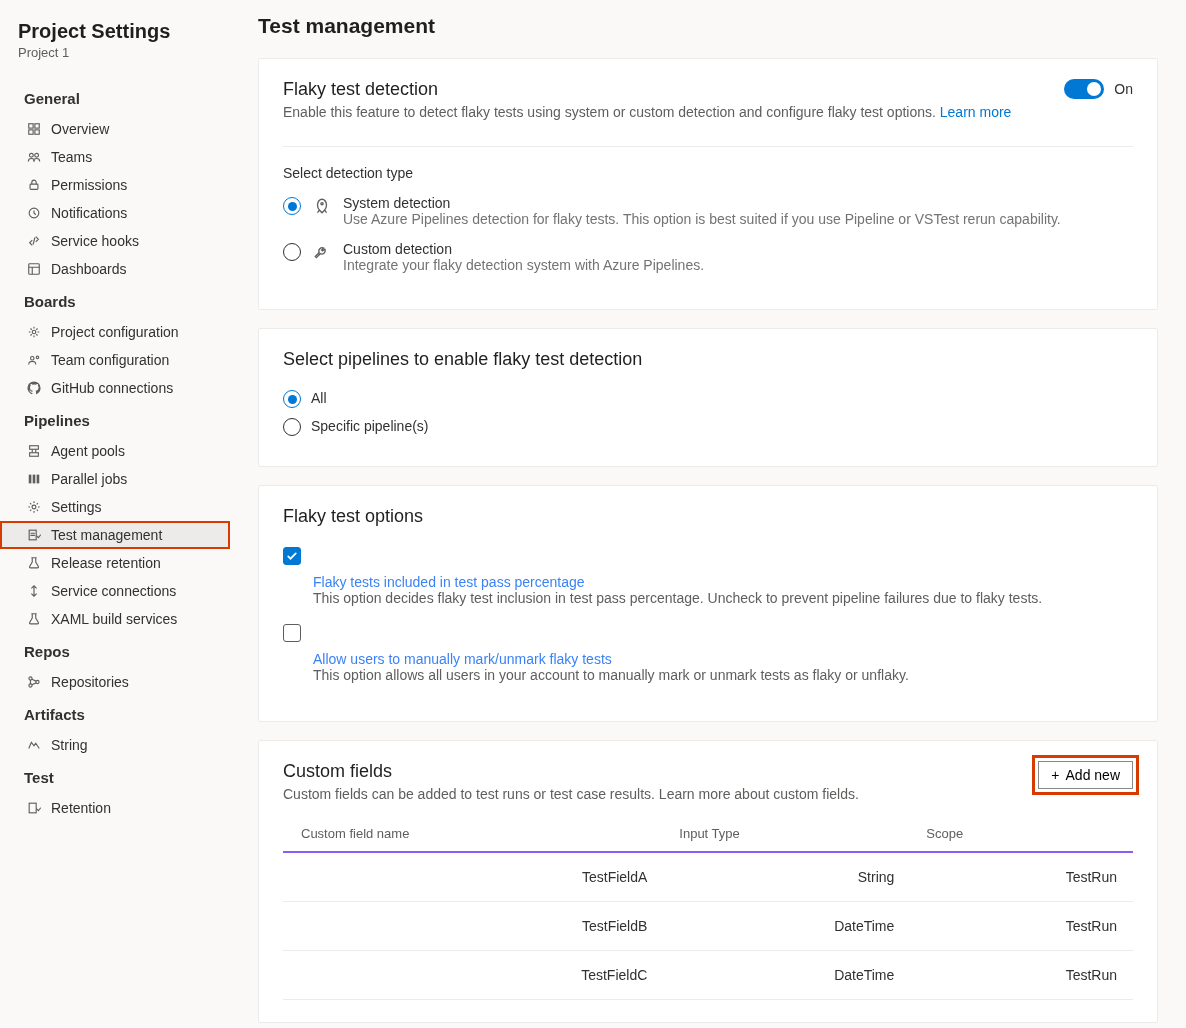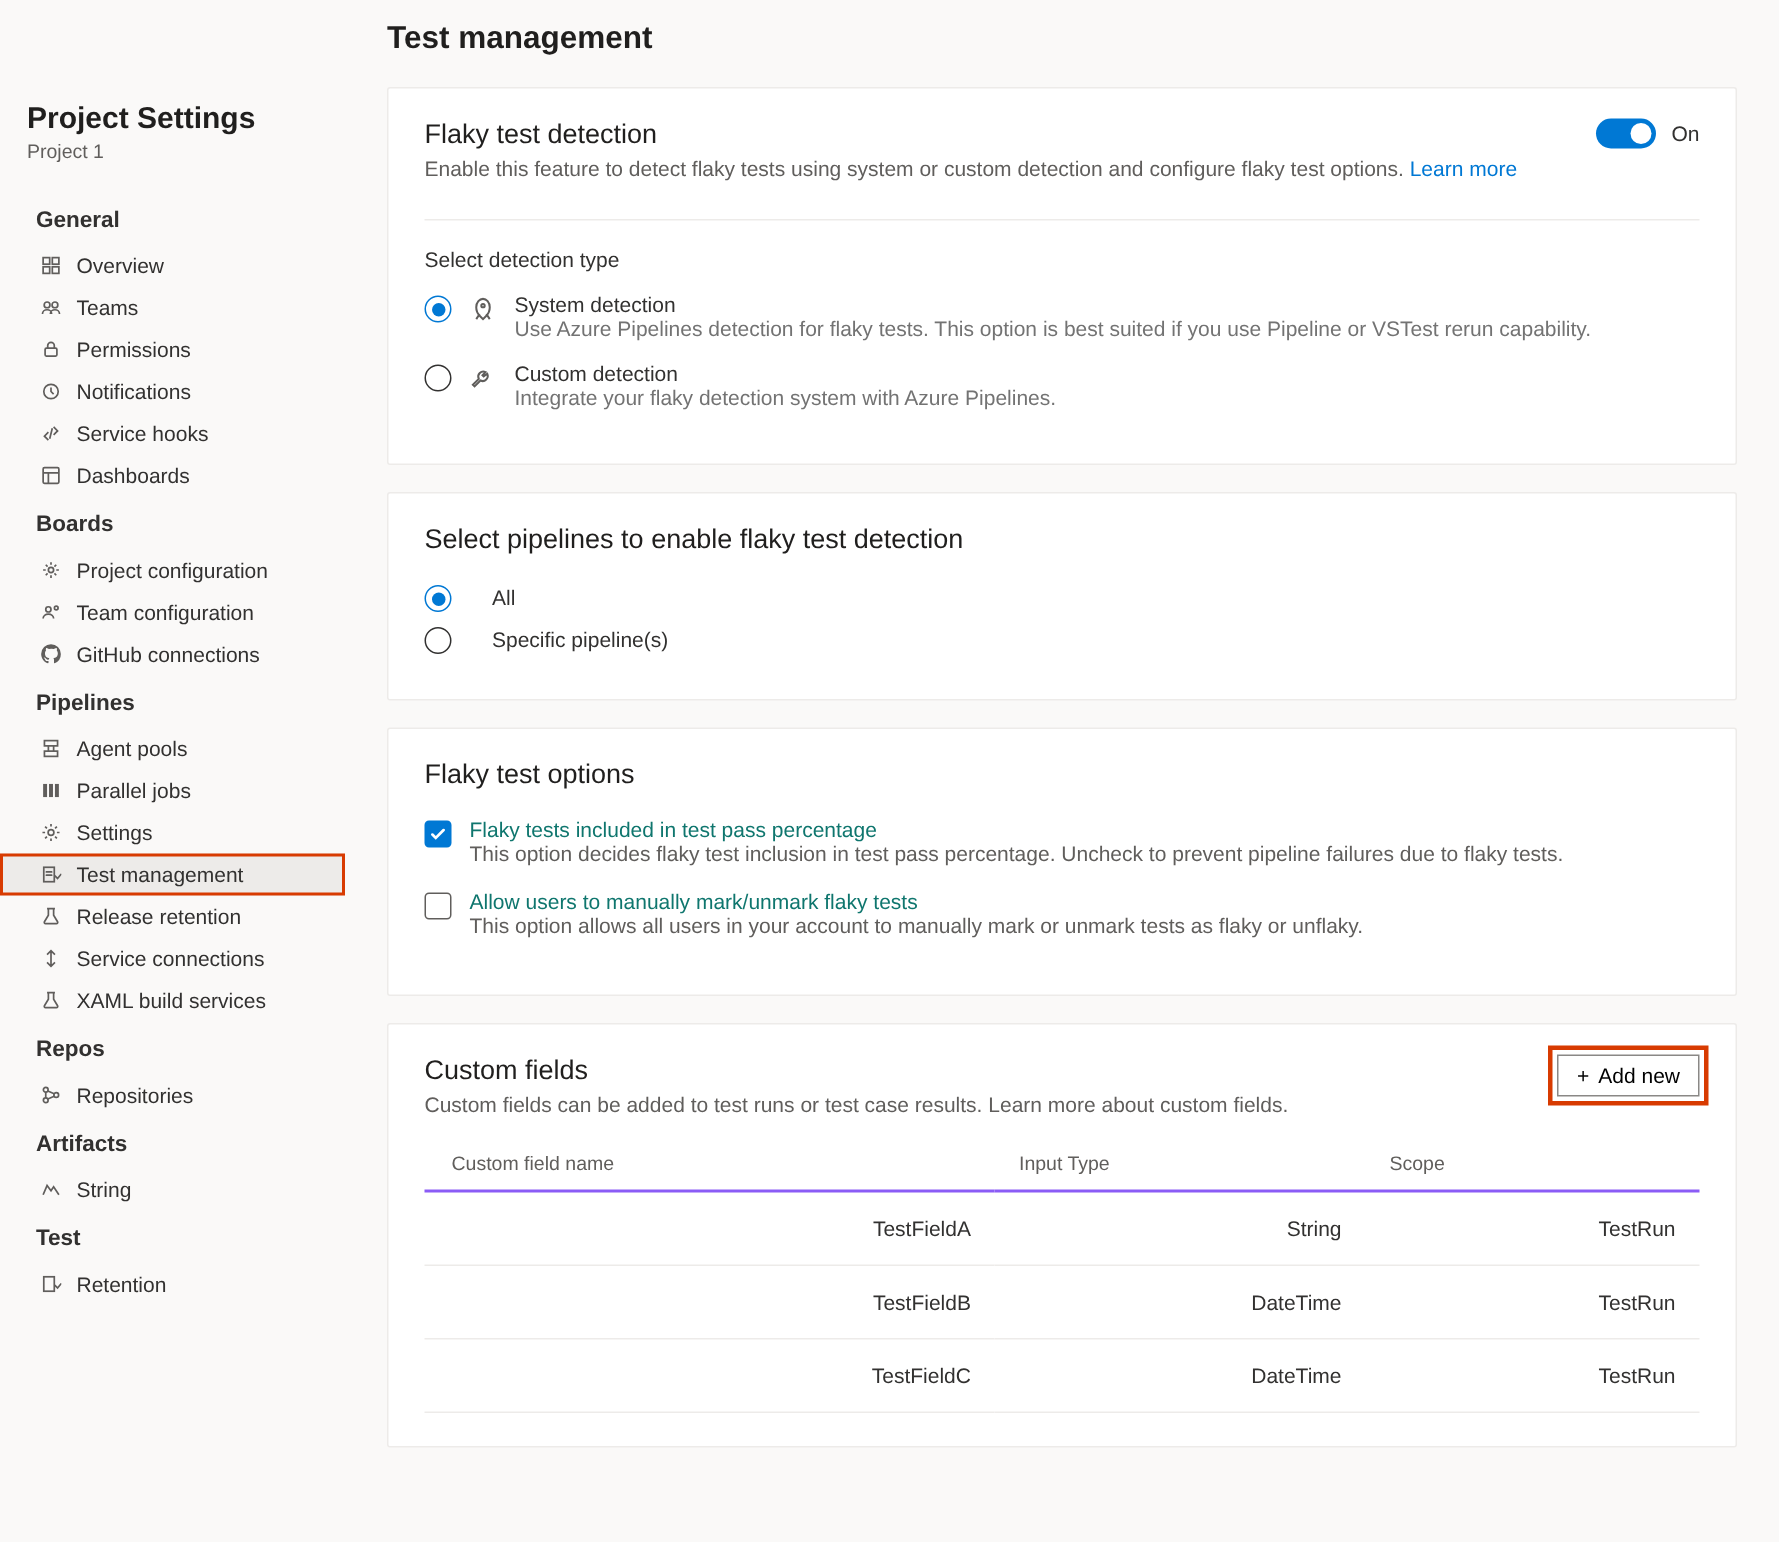--- a/index.html
+++ b/index.html
@@ -12,21 +12,20 @@
     height: 1028px;
     overflow: hidden;
     display: flex;
   }
   
   .sidebar {
     width: 230px;
     background: #faf9f8;
     padding: 20px 0 0 0;
     flex-shrink: 0;
-    margin-top: 48px;
   }
   .sidebar-title {
     font-size: 20px;
     font-weight: 600;
     padding: 0 18px 2px 18px;
     color: #201f1e;
   }
   .sidebar-subtitle {
     font-size: 13px;
     color: #605e5c;
@@ -137,33 +136,33 @@
     content: ""; width: 9px; height: 9px; border-radius: 50%;
     background: #0078d4;
   }
   .radio-icon {
     width: 18px; display:flex; align-items:center; justify-content:center;
     color: #605e5c; margin-top:2px;
   }
   .radio-text .opt-title { font-size: 14px; color: #323130; }
   .radio-text .opt-desc { font-size: 14px; color: #737373; }
   .simple-radio-row {
-    display: flex; align-items: center; gap: 27px;
+    display: flex; align-items: center; gap: 10px;
     margin-bottom: 8px;
   }
   
   .check-row { display:flex; align-items:flex-start; gap:12px; margin-bottom:16px; }
   .checkbox {
     width: 18px; height: 18px; border-radius: 3px;
     border: 1px solid #605e5c; flex-shrink:0; margin-top:2px;
     display:flex; align-items:center; justify-content:center; cursor:pointer;
   }
   .checkbox.checked { background: #0078d4; border-color: #0078d4; }
   .checkbox.checked svg { color:#fff; width:12px; height:12px; }
-  .check-text .opt-title { font-size:14px; color:#0f766e; }
+  .check-text .opt-title { font-size:14px; color:#3b82f6;margin-top:29px; }
   .check-text .opt-desc  { font-size:14px; color:#605e5c; }
   
   .cf-header-row { display:flex; justify-content:space-between; align-items:flex-start; }
   .add-btn {
     border: 1px solid #8a8886;
     padding: 5px 12px;
     font-size: 14px;
     background: #fff;
     cursor: pointer;
     display:flex; align-items:center; gap:6px;

